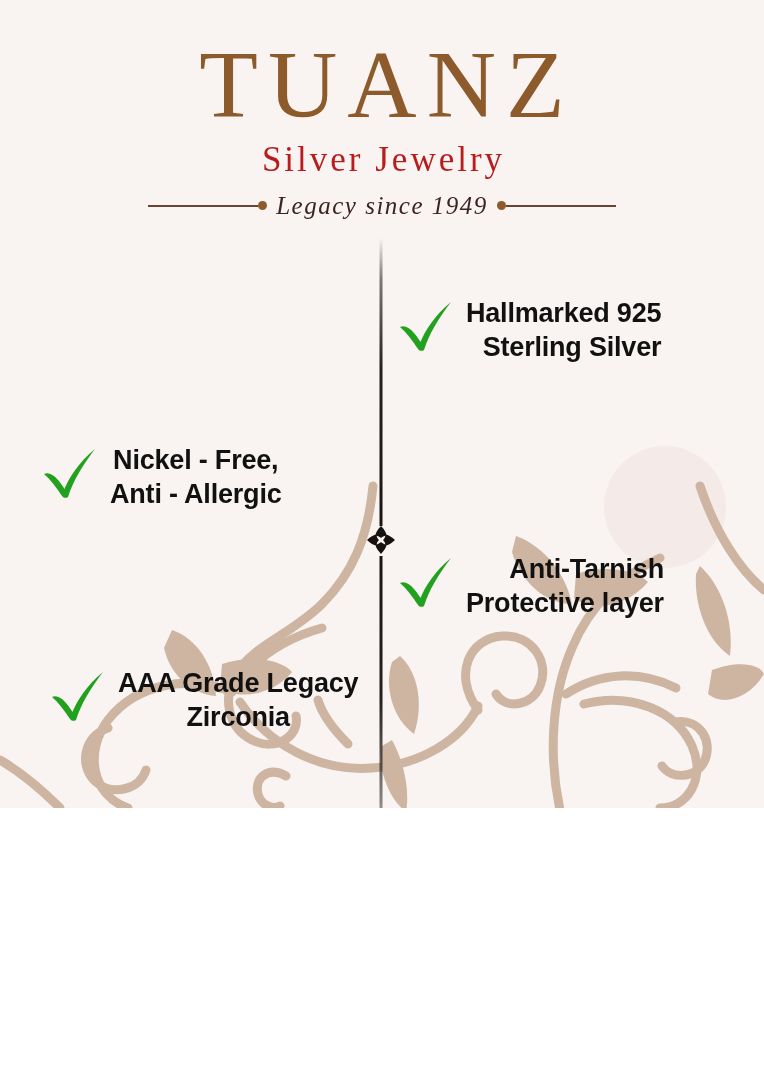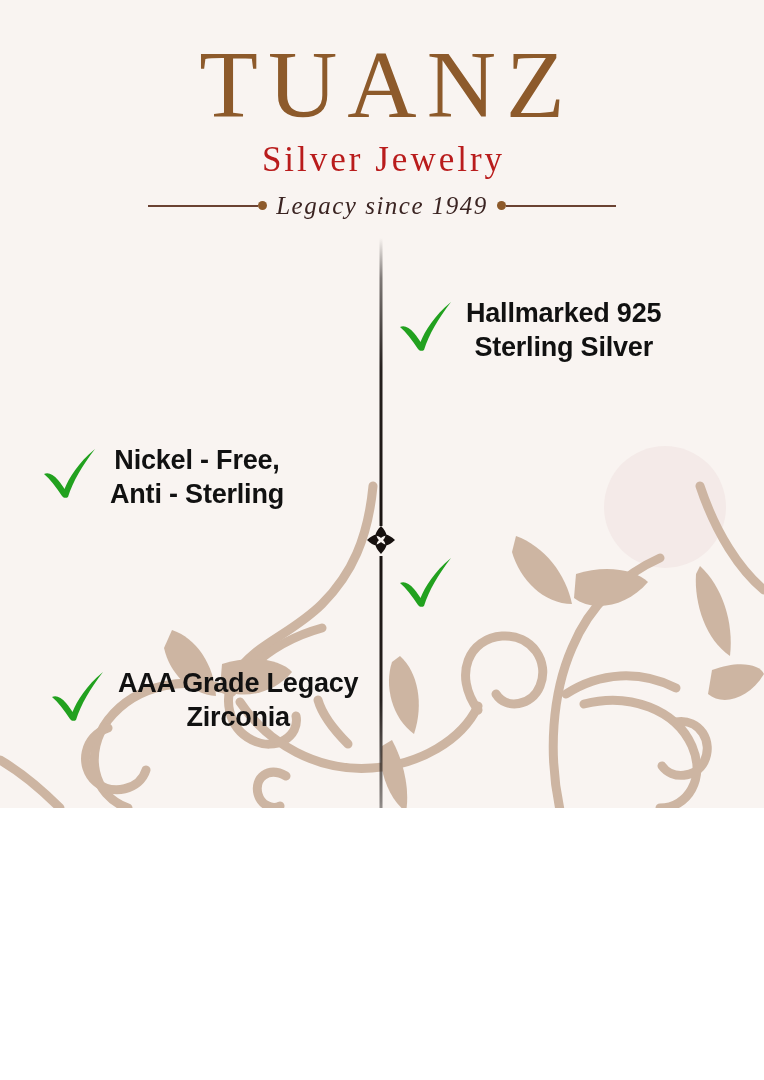--- a/index.html
+++ b/index.html
@@ -147,21 +147,21 @@
     font-family: "Liberation Sans", sans-serif;
     font-weight: bold;
     font-size: 27px;
     line-height: 1.26;
     color: #111111;
     letter-spacing: -0.2px;
     white-space: pre-line;
   }
   .feature.right { flex-direction: row; }
   .feature.left  { flex-direction: row; }
-  .feature.right .ftext { text-align: center; }
+  .feature.right .ftext { text-align: right; }
   .feature.left  .ftext { text-align: center; }
 
   
   #feat-0 { left: 398px; top: 296px; }
   #feat-1 { left: 42px;  top: 443px; }
   #feat-2 { left: 398px; top: 552px; }
   #feat-3 { left: 50px;  top: 666px; }
 </style>
 </head>
 <body>
@@ -248,29 +248,31 @@
 Sterling Silver</div>
   </div>
 
   <div class="feature left" id="feat-1">
     <svg class="check" viewBox="0 0 56 52" xmlns="http://www.w3.org/2000/svg">
       <path d="M2,27 C6,25 11,27 16,33 C19,36.5 21,39.5 22.5,42
                C27,31 36,16 53,2 C40,19 31,34 26,50 C24,51.5 21.5,51 20,49
                C14,40 8,32 2,27 Z" fill="#22A11F"></path>
     </svg>
     <div class="ftext">Nickel - Free,
-Anti - Sterling</div>
+Anti - Allergic</div>
   </div>
 
   <div class="feature right" id="feat-2">
     <svg class="check" viewBox="0 0 56 52" xmlns="http://www.w3.org/2000/svg">
       <path d="M2,27 C6,25 11,27 16,33 C19,36.5 21,39.5 22.5,42
                C27,31 36,16 53,2 C40,19 31,34 26,50 C24,51.5 21.5,51 20,49
                C14,40 8,32 2,27 Z" fill="#22A11F"></path>
     </svg>
+    <div class="ftext">Anti-Tarnish
+Protective layer</div>
   </div>
 
   <div class="feature left" id="feat-3">
     <svg class="check" viewBox="0 0 56 52" xmlns="http://www.w3.org/2000/svg">
       <path d="M2,27 C6,25 11,27 16,33 C19,36.5 21,39.5 22.5,42
                C27,31 36,16 53,2 C40,19 31,34 26,50 C24,51.5 21.5,51 20,49
                C14,40 8,32 2,27 Z" fill="#22A11F"></path>
     </svg>
     <div class="ftext">AAA Grade Legacy
 Zirconia</div>

